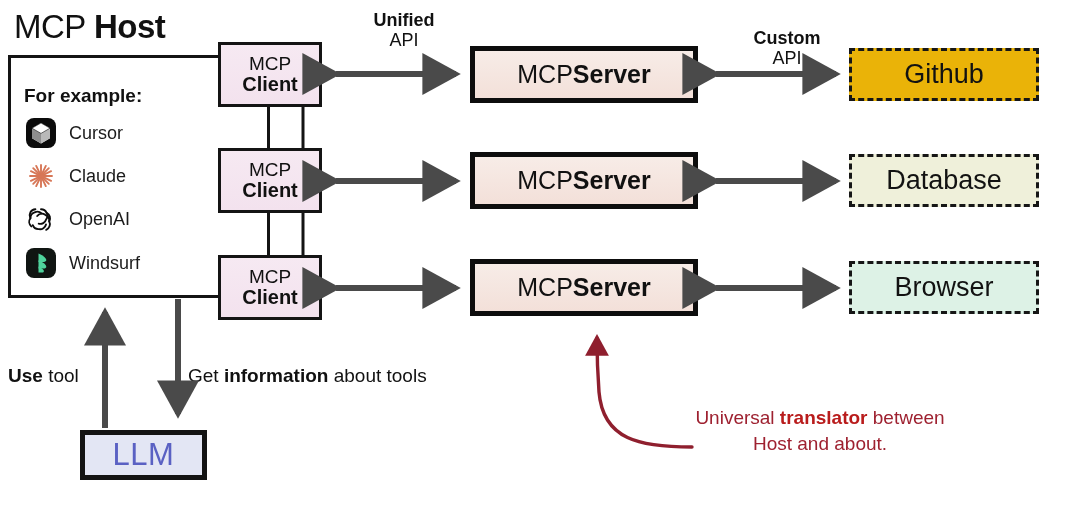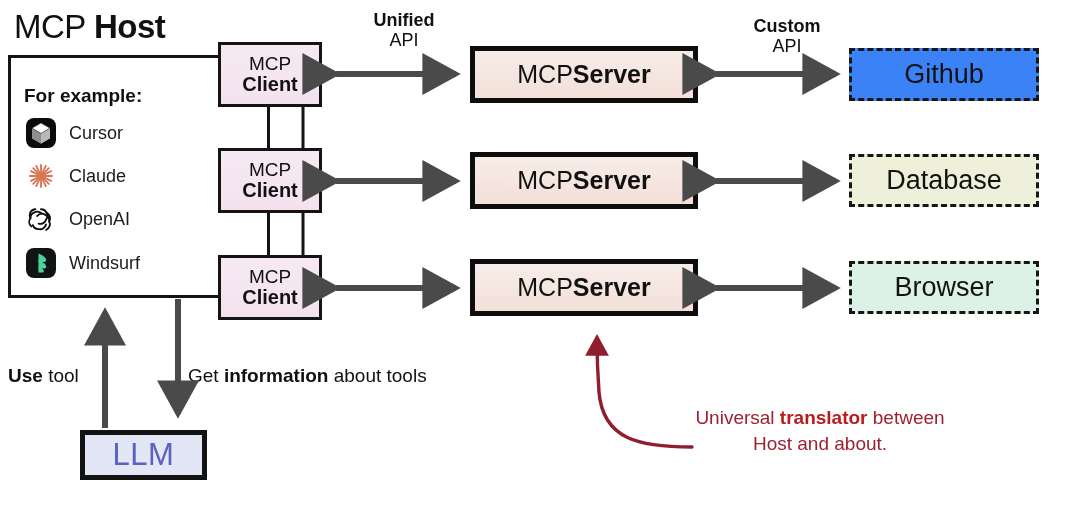--- a/index.html
+++ b/index.html
@@ -231,35 +231,35 @@
   </div>
   <div class="server-box" style="left:470px; top:152px;">
     <span class="l1">MCP</span>
     <span class="l2">Server</span>
   </div>
   <div class="server-box" style="left:470px; top:259px;">
     <span class="l1">MCP</span>
     <span class="l2">Server</span>
   </div>
 
-  <div class="tool-box" id="tool-0" style="left: 849px; top: 48px; background: #3b82f6;">
+  <div class="tool-box" id="tool-0" style="left: 849px; top: 48px; background: #eab308;">
     <span class="t">Github</span>
   </div>
   <div class="tool-box" id="tool-1" style="left: 849px; top: 154px; background: rgb(239, 240, 218);">
     <span class="t">Database</span>
   </div>
   <div class="tool-box" id="tool-2" style="left: 849px; top: 261px; background: rgb(221, 242, 230);">
     <span class="t">Browser</span>
   </div>
 
   <div class="api-cap" style="left:340px; top:10px; width:128px;">
     <span class="b">Unified</span>
     <span class="r">API</span>
   </div>
-  <div class="api-cap" style="left:723px; top:16px; width:128px;">
+  <div class="api-cap" style="left:723px; top:28px; width:128px;">
     <span class="b">Custom</span>
     <span class="r">API</span>
   </div>
 
   <div class="bcap" style="left:8px; top:365px;"><b>Use</b><span> tool</span></div>
 
   <div class="bcap" style="left:188px; top:365px;"><span>Get </span><b>information</b><span> about tools</span></div>
 
   <div class="abs" id="llm-box" style="background: rgb(227, 230, 244);">
     <span class="t" style="color: rgb(90, 97, 195);">LLM</span>

